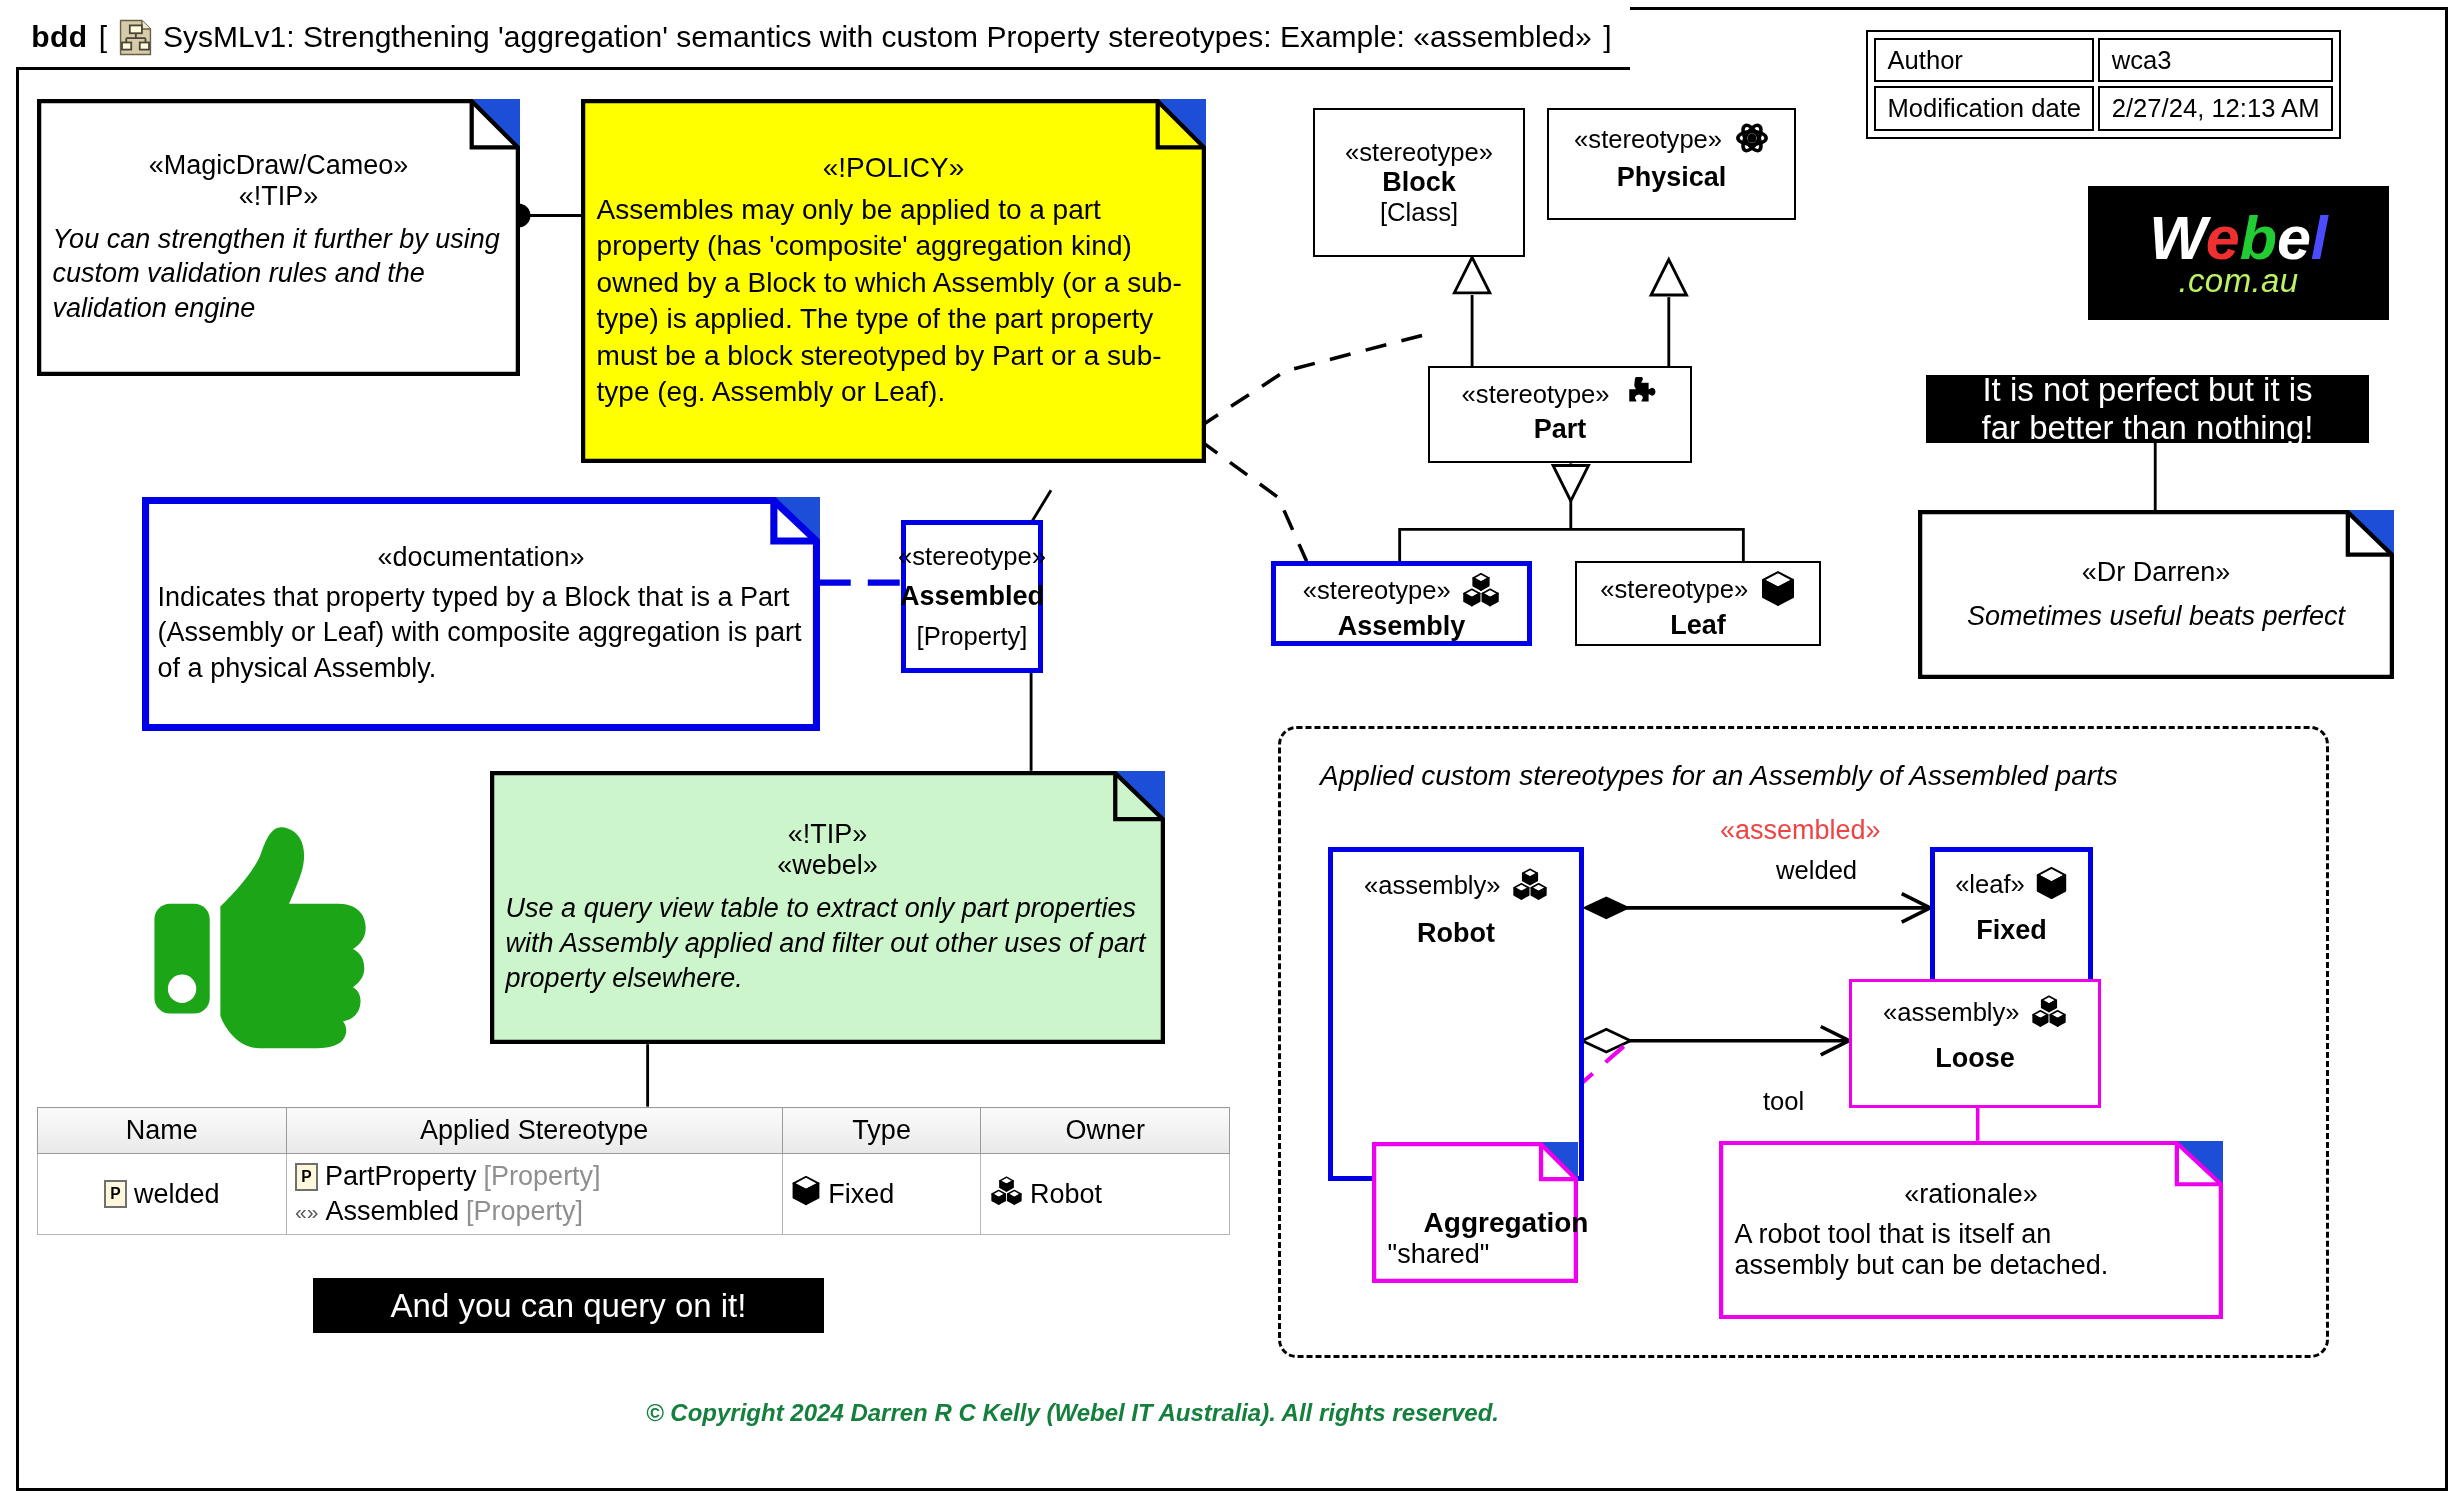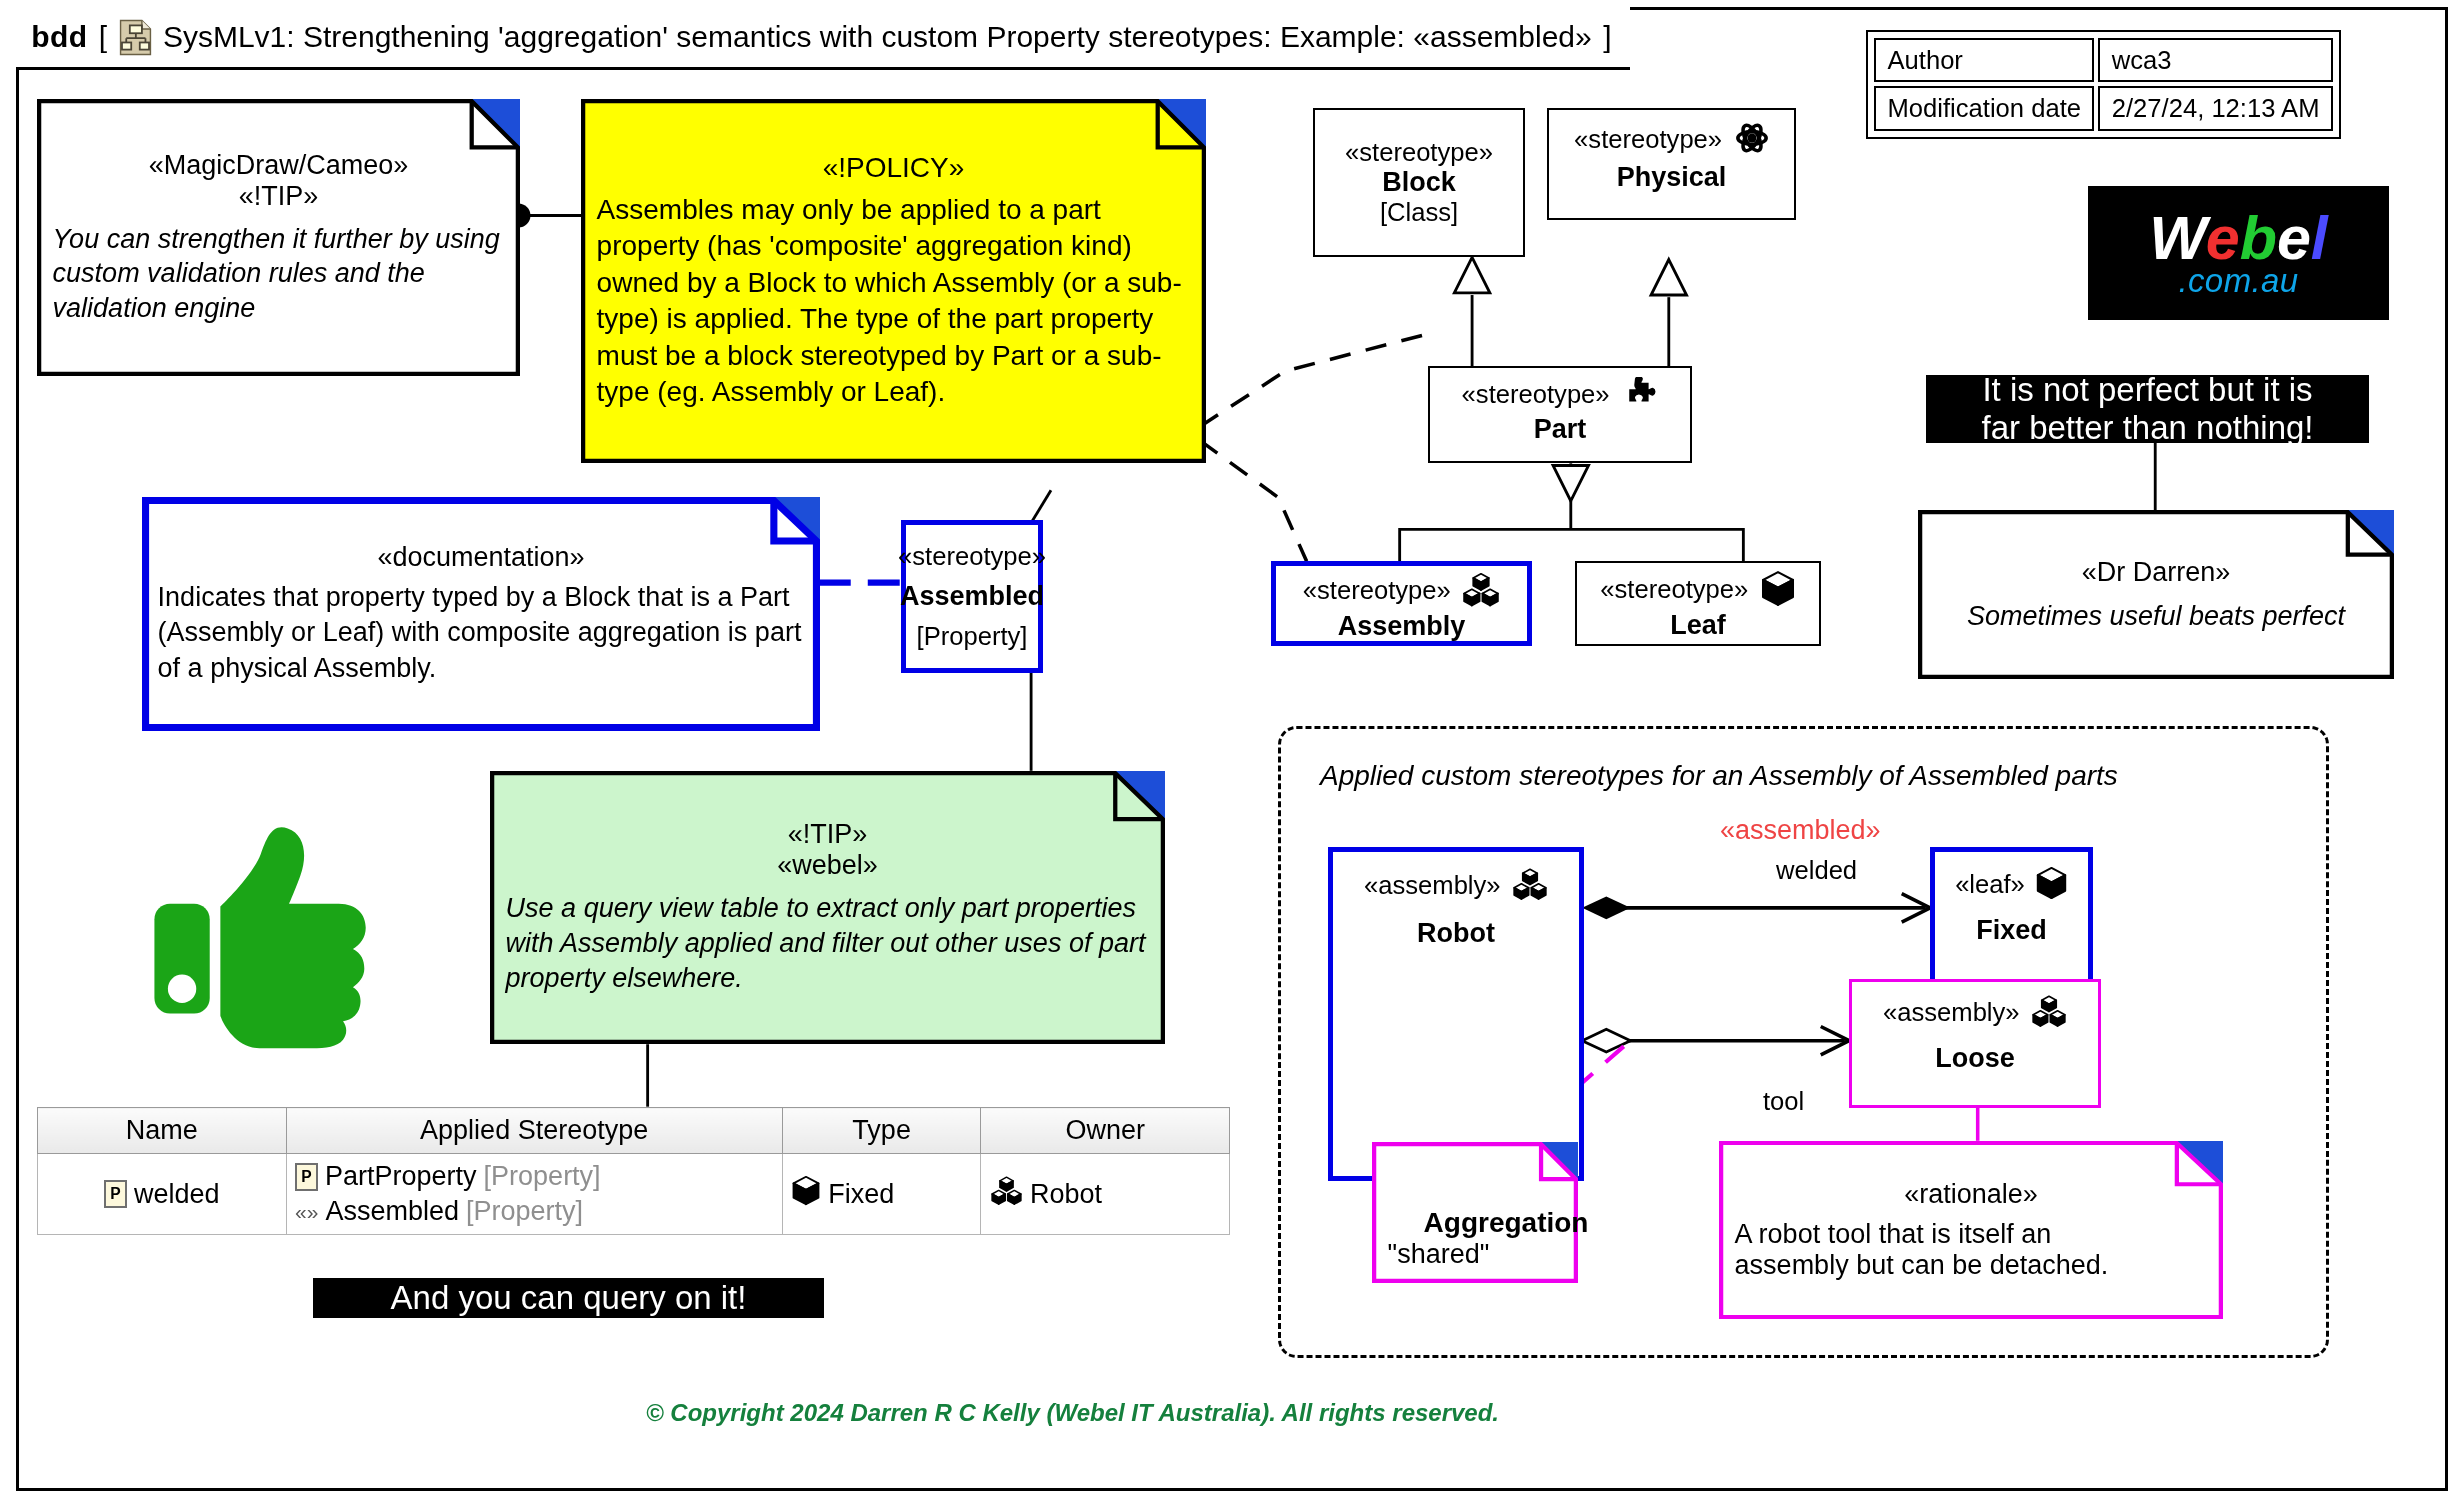--- a/index.html
+++ b/index.html
@@ -60,21 +60,21 @@
     background:#fff; vertical-align:middle; white-space:nowrap;
   }
 
   
   .logo {
     position:absolute; background:#000;
     display:flex; flex-direction:column; align-items:center; justify-content:center;
     line-height:0.92;
   }
   .logo .l1 { font-size:61px; font-weight:bold; font-style:italic; }
-  .logo .l2 { font-size:33px; font-style:italic; color:#0ea5e9; letter-spacing:0.4px;}
+  .logo .l2 { font-size:33px; font-style:italic; color:#bef264; letter-spacing:0.4px;}
 
   
   .banner {
     position:absolute; background:#000; color:#fff;
     display:flex; align-items:center; justify-content:center;
     text-align:center; font-size:33px; line-height:1.15; padding:4.3px 12.8px;
   }
 
   
   .qtable { position:absolute; border-collapse:collapse; background:#fff; }
@@ -417,21 +417,21 @@
               </g>
             </svg>
           </span>
           <span>Robot</span>
         </div>
       </td>
     </tr>
   </tbody>
 </table>
 
-<div class="banner lyr" style="left:313px; top:1278px; width:511px; height:40px;">
+<div class="banner lyr" style="left:313px; top:1278px; width:511px; height:55px;">
   <span>And you can query on it!</span>
 </div>
 
 <div class="region lyr" style="left:1278px; top:726px; width:1051px; height:632px;"></div>
 <div class="region-title lyr" style="left:1320px; top:760px;">Applied custom stereotypes for an Assembly of Assembled parts</div>
 
 <div class="edge-label blue lyr" style="left:1720px; top:815px; font-size:27px;">«assembled»</div>
 
 <div class="sbox blue lyr" style="left:1328px; top:847px; width:256px; height:334px; justify-content:flex-start; padding-top:15.6px;">
   <div style="display:flex; align-items:center; gap:11.4px;">

